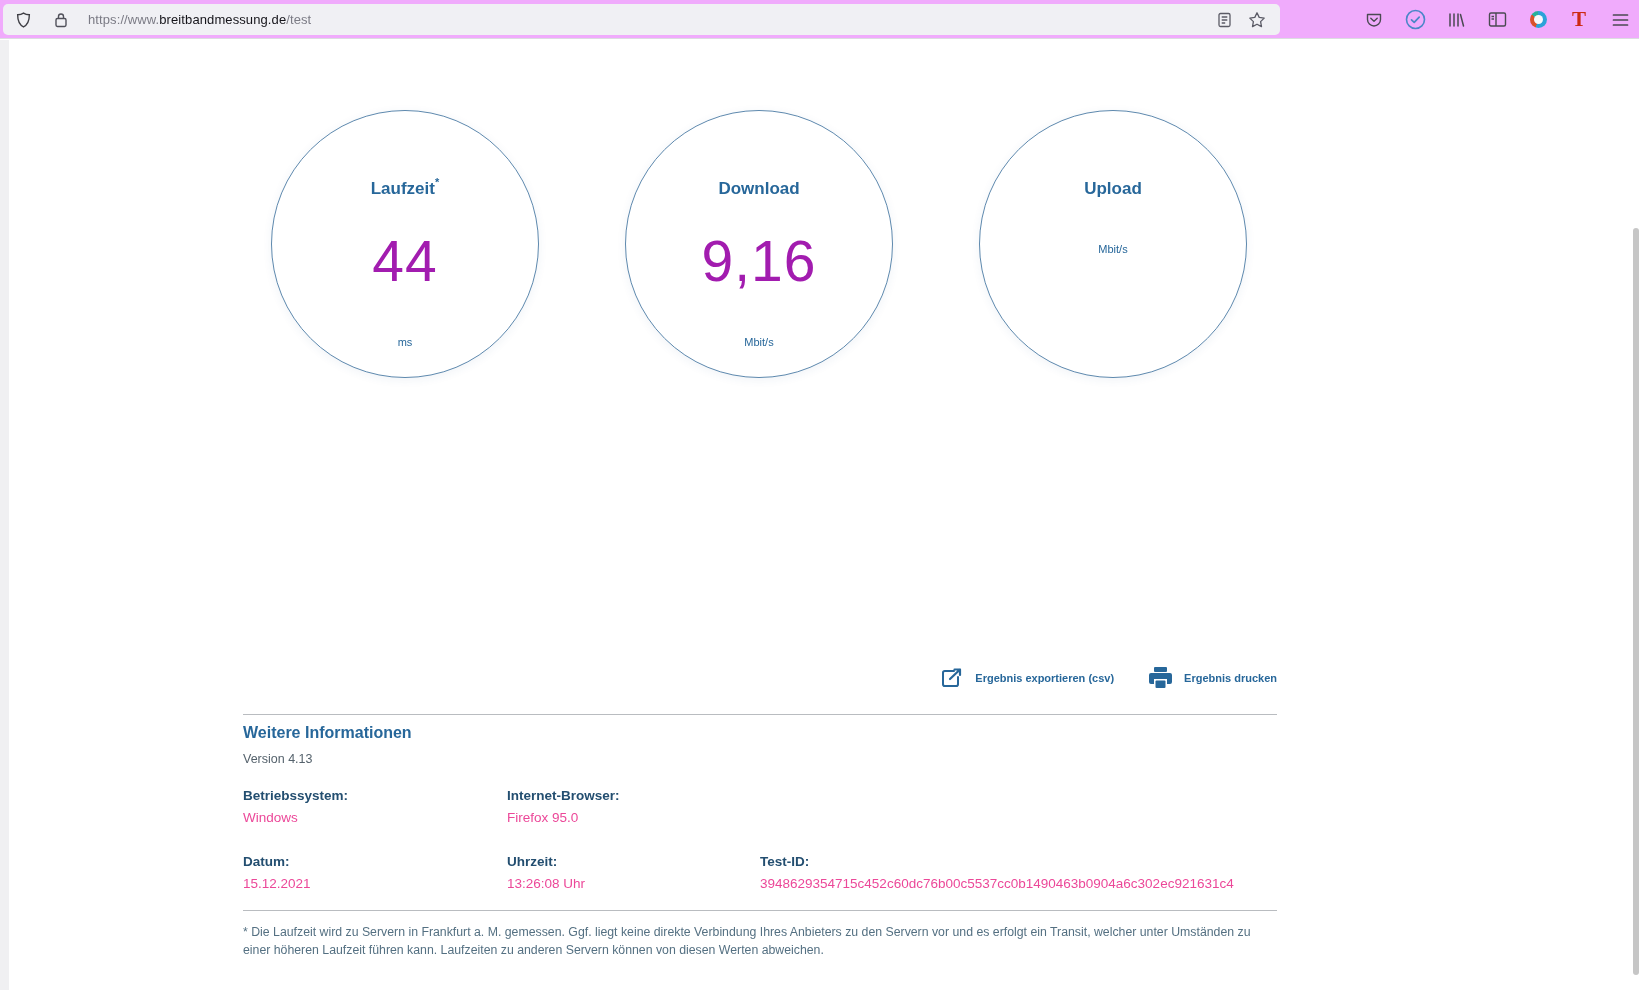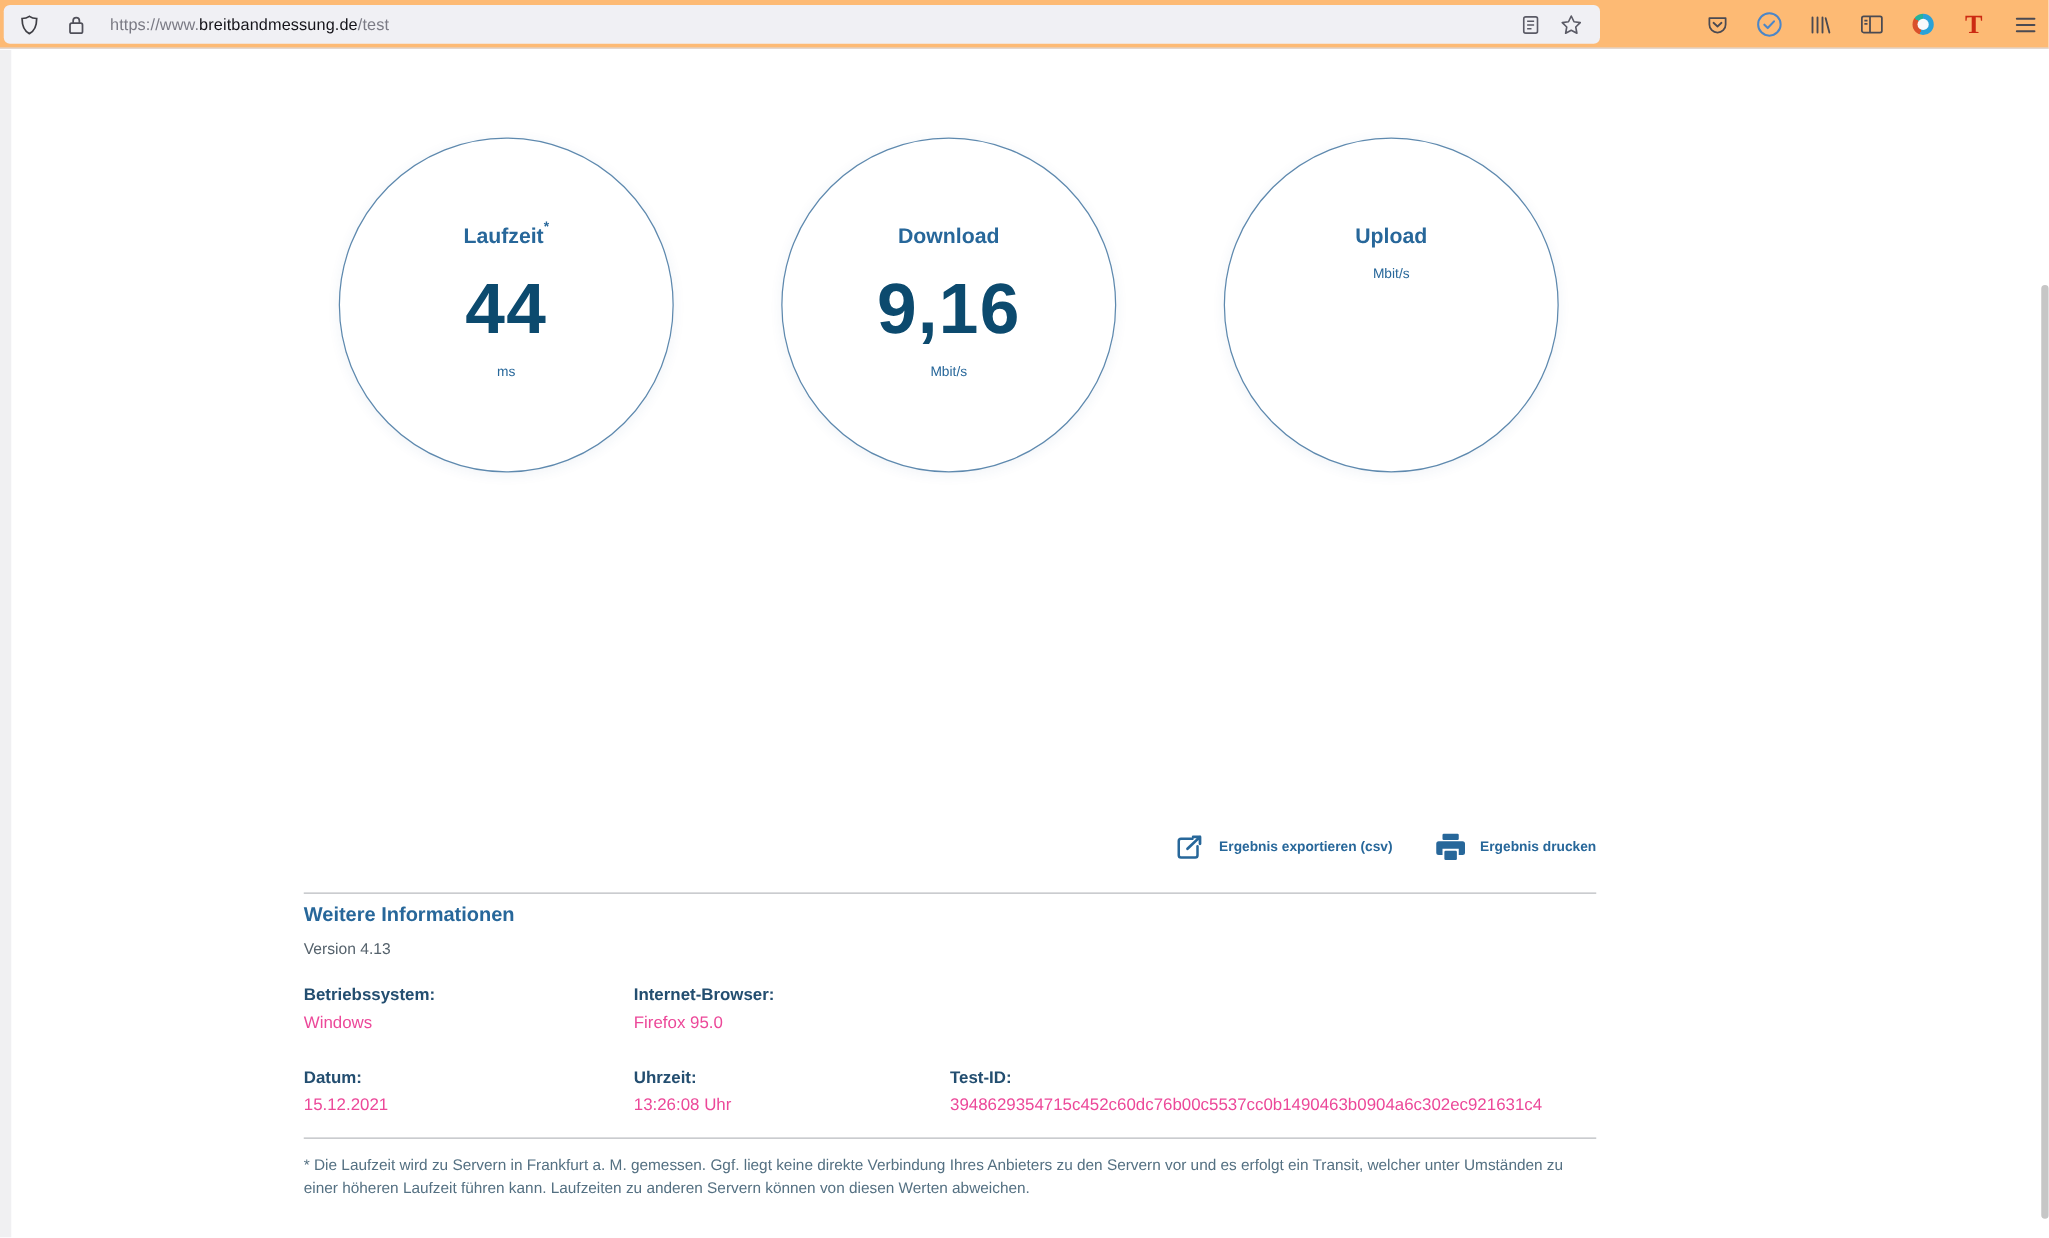--- a/index.html
+++ b/index.html
@@ -2,21 +2,21 @@
 <html><head>
 <meta charset="utf-8">
 <style>
   * { margin:0; padding:0; box-sizing:border-box; }
   html,body { width:1639px; height:990px; background:#fff; overflow:hidden;
               font-family:"Liberation Sans", sans-serif; }
   .root { position:relative; width:1639px; height:990px; }
 
   
   .toolbar { position:absolute; top:0; left:0; width:1639px; height:39px;
-             background:#fdba74; border-bottom:1px solid #dcdce1; }
+             background:#f0abfc; border-bottom:1px solid #dcdce1; }
   .urlbar { position:absolute; top:4px; left:3px; width:1277px; height:31px;
             background:#f0f0f4; border-radius:5px; display:flex; align-items:center; }
   .urlbar .icn { display:inline-flex; align-items:center; justify-content:center; }
   .shield { margin-left:12px; }
   .lock { margin-left:22px; }
   .urltext { margin-left:20px; font-size:13px; letter-spacing:.1px; white-space:nowrap; }
   .urltext .dim { color:#7b7b85; }
   .urltext .dom { color:#15141a; }
   .urlbar-right { margin-left:auto; display:flex; align-items:center; gap:16px; padding-right:14px; }
   .tb-icons { position:absolute; top:0; right:8px; height:39px; display:flex;
@@ -29,24 +29,24 @@
   .t-ext { font-family:"Liberation Serif", serif; font-weight:bold; font-size:21px; color:#cc2a12; line-height:1; }
 
   
   .left-strip { position:absolute; top:40px; left:0; width:9px; height:950px; background:#f0f0f2; }
   .scroll-thumb { position:absolute; top:228px; right:0; width:6px; height:747px;
                   background:#c6c6c6; border-radius:3px; }
 
   
   .circle { position:absolute; top:110px; width:268px; height:268px; border-radius:50%;
             background:#fff; border:1px solid #5e89ae; box-shadow:0 2px 10px rgba(40,90,140,.07);
-            display:flex; flex-direction:column; align-items:center; text-align:center; }
+            display:flex; flex-direction:column; align-items:center; text-align:center;gap:30px; }
   .circle .lbl { margin-top:68px; font-size:17px; font-weight:bold; color:#27679a; }
   .circle .lbl sup { font-size:11px; vertical-align:top; position:relative; top:-3px; }
-  .circle .val { margin-top:17px; font-size:57px; font-weight:bold; color:#0c4a6e; line-height:62px; letter-spacing:1px; }
+  .circle .val { margin-top:1px; font-size:57px; font-weight:normal; color:#a21caf; line-height:62px; letter-spacing:1px; }
   .circle .unit { margin-top:14px; font-size:11px; font-weight:normal; color:#27679a; }
   .c1 { left:271px; } .c2 { left:625px; } .c3 { left:979px; }
 
   
   .repeat-btn { position:absolute; left:663px; top:504px; width:193px; height:51px;
                 background:#3d7aa9; border:none; border-radius:2px; color:#fff;
                 display:flex; align-items:center; justify-content:center; gap:13px;
                 font-size:15px; font-weight:bold; font-family:inherit; cursor:pointer; }
 
   

